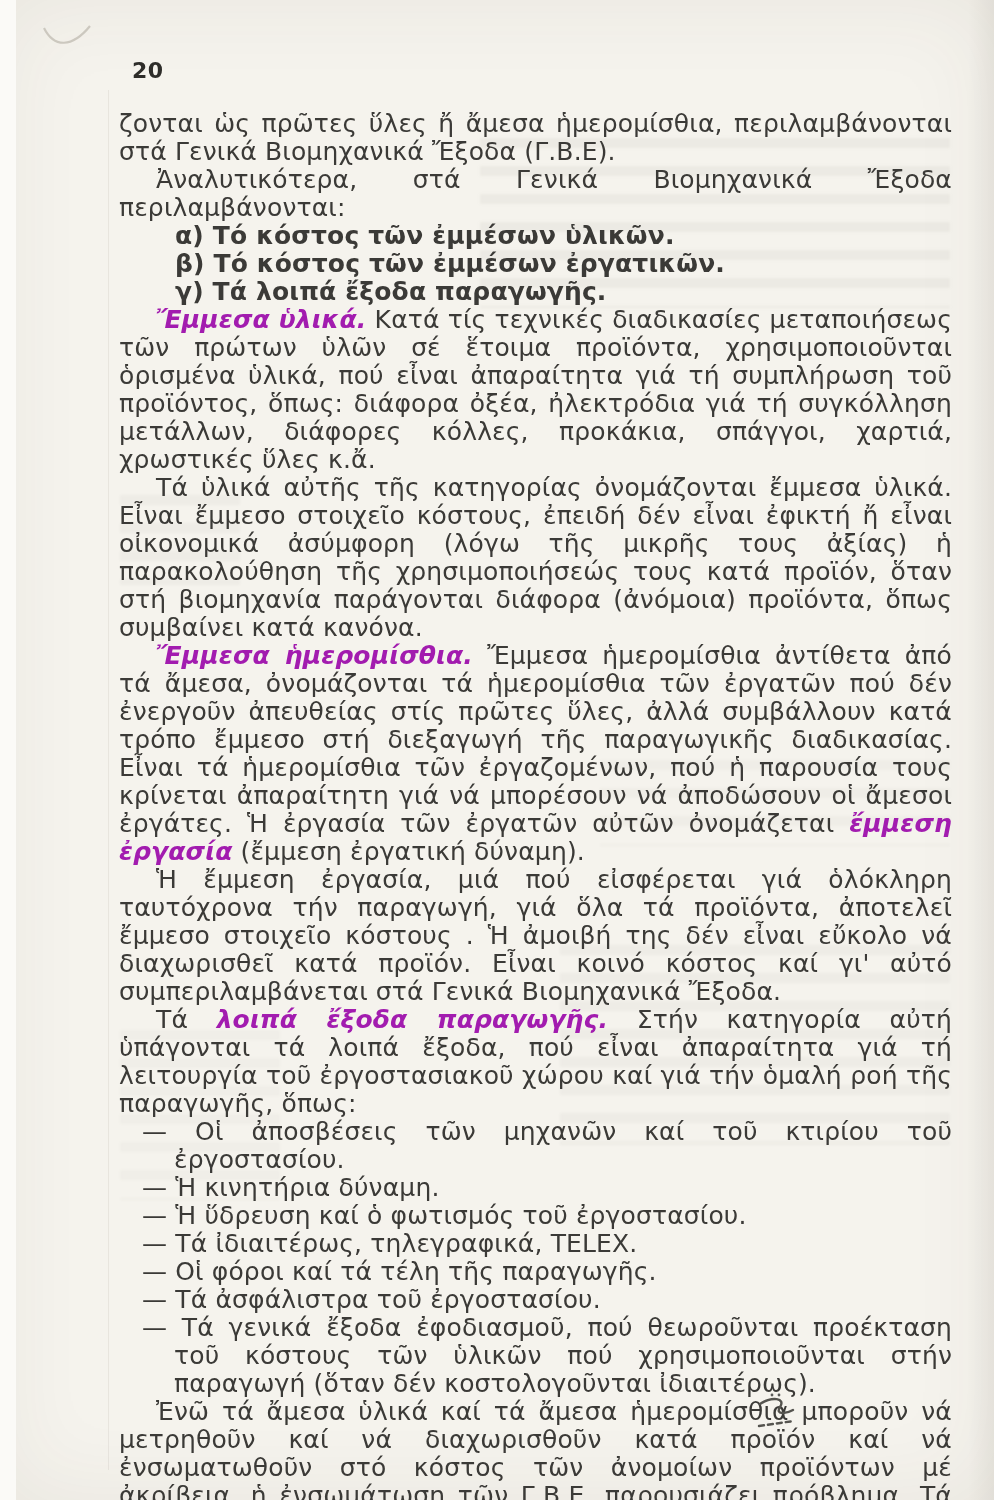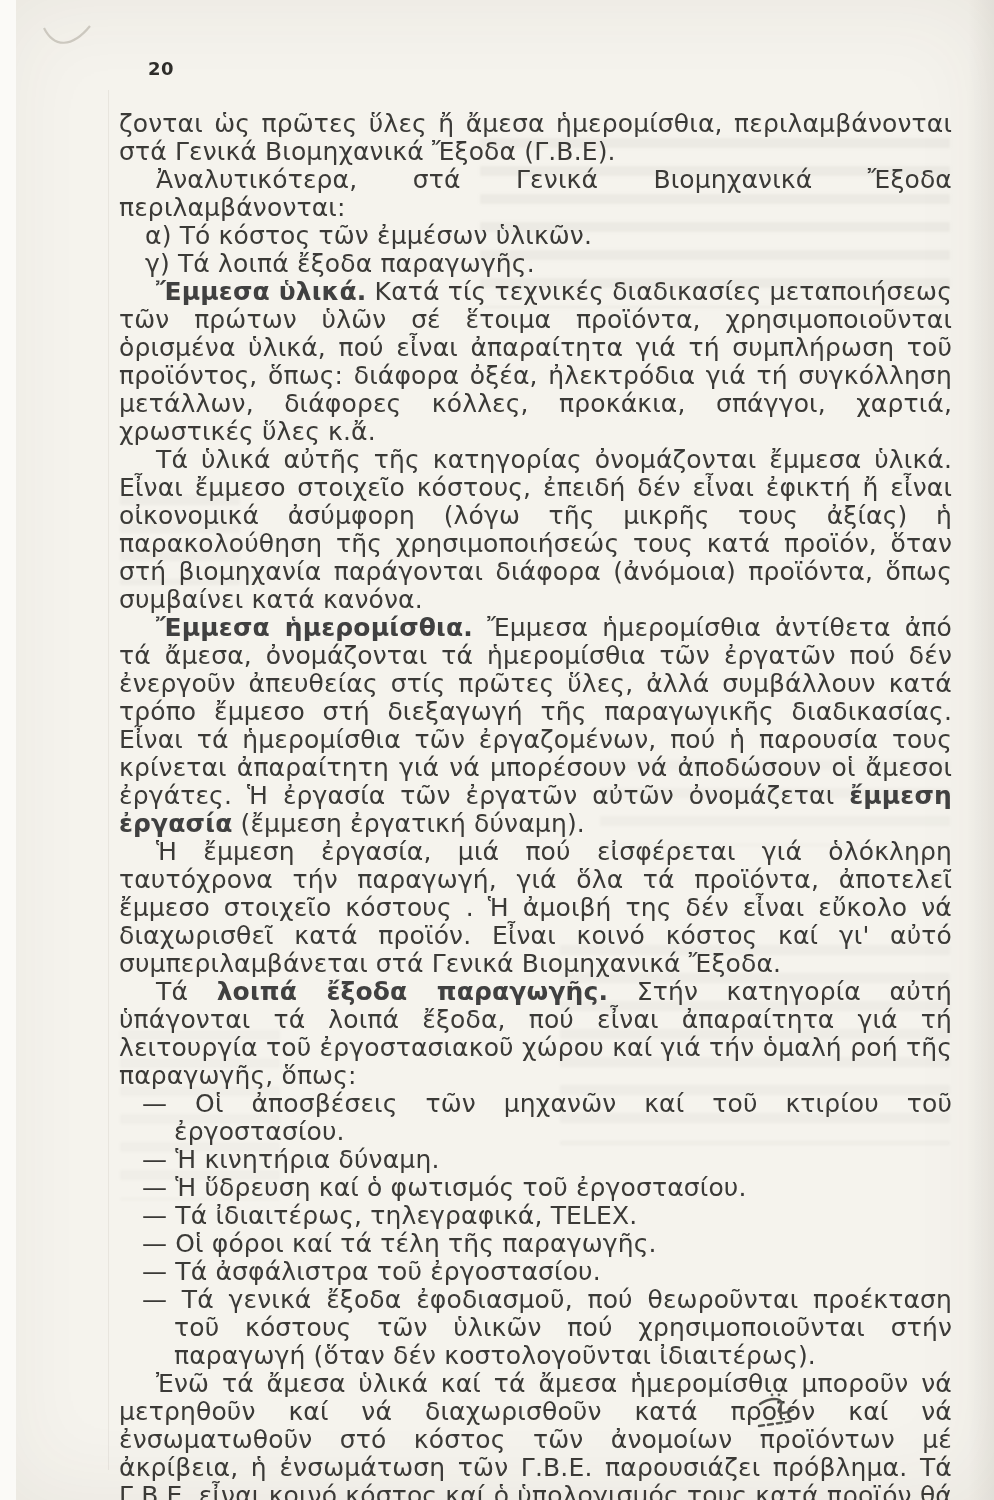--- a/index.html
+++ b/index.html
@@ -22,35 +22,34 @@
   .edge-shade-right {
     position: absolute; right: 0; top: 0; width: 26px; height: 100%;
     background: linear-gradient(to right, rgba(0,0,0,0), rgba(60,55,40,0.06));
   }
   .fold-line {
     position: absolute; left: 108px; top: 90px; width: 1px; height: 1380px;
     background: rgba(120, 112, 95, 0.10);
   }
   .page-number {
     position: absolute; left: 132px; top: 58px;
-    font-size: 18px; font-weight: bold; color: #2e2d2a;
+    font-size: 22px; font-weight: bold; color: #2e2d2a;
     letter-spacing: 0.5px;
-    margin-left: 16px;
   }
   .text-column {
     position: absolute; left: 119px; top: 110px; width: 833px;
     font-size: 25px; line-height: 28px;
     text-align: justify;
     letter-spacing: 0.15px;
   }
   .text-column p { margin: 0; }
   p.indent { text-indent: 37px; }
-  p.list-alpha { margin-left: 26px; }
+  p.list-alpha { margin-left: 56px; font-weight: bold; }
   p.list-dash { padding-left: 55px; text-indent: -32px; }
-  .bi { font-weight: bold; color: #404040; }
+  .bi { font-weight: bold; font-style: italic; color: #a21caf; }
   
   .corner-mark { position: absolute; left: 42px; top: 22px; }
   .ghost-bleed {
     position: absolute;
     background: repeating-linear-gradient(180deg,
       rgba(90, 84, 70, 0.055) 0px, rgba(90, 84, 70, 0.055) 10px,
       rgba(0,0,0,0) 10px, rgba(0,0,0,0) 28px);
     filter: blur(1.5px);
     pointer-events: none;
   }
@@ -81,20 +80,21 @@
       <path d="M2 6 C 12 26, 30 26, 48 4" fill="none" stroke="#ccc8bf" stroke-width="2.2"></path>
     </svg>
   </span>
 
   <div class="page-number">20</div>
 
   <div class="text-column">
       <p><span>ζονται ὡς πρῶτες ὕλες ἤ ἄμεσα ἡμερομίσθια, περιλαμβάνονται στά Γενικά Βιομηχανικά Ἔξοδα (Γ.Β.Ε).</span></p>
       <p class="indent"><span>Ἀναλυτικότερα, στά Γενικά Βιομηχανικά Ἔξοδα περιλαμβάνονται:</span></p>
       <p class="list-alpha"><span>α) Τό κόστος τῶν ἐμμέσων ὑλικῶν.</span></p>
+      <p class="list-alpha"><span>β) Τό κόστος τῶν ἐμμέσων ἐργατικῶν.</span></p>
       <p class="list-alpha"><span>γ) Τά λοιπά ἔξοδα παραγωγῆς.</span></p>
       <p class="indent"><span class="bi">Ἔμμεσα ὑλικά.</span><span> Κατά τίς τεχνικές διαδικασίες μεταποιήσεως τῶν πρώτων ὑλῶν σέ ἕτοιμα προϊόντα, χρησιμοποιοῦνται ὁρισμένα ὑλικά, πού εἶναι ἀπαραίτητα γιά τή συμπλήρωση τοῦ προϊόντος, ὅπως: διάφορα ὀξέα, ἠλεκτρόδια γιά τή συγκόλληση μετάλλων, διάφορες κόλλες, προκάκια, σπάγγοι, χαρτιά, χρωστικές ὕλες κ.ἄ.</span></p>
       <p class="indent"><span>Τά ὑλικά αὐτῆς τῆς κατηγορίας ὀνομάζονται ἔμμεσα ὑλικά. Εἶναι ἔμμεσο στοιχεῖο κόστους, ἐπειδή δέν εἶναι ἐφικτή ἤ εἶναι οἰκονομικά ἀσύμφορη (λόγω τῆς μικρῆς τους ἀξίας) ἡ παρακολούθηση τῆς χρησιμοποιήσεώς τους κατά προϊόν, ὅταν στή βιομηχανία παράγονται διάφορα (ἀνόμοια) προϊόντα, ὅπως συμβαίνει κατά κανόνα.</span></p>
       <p class="indent"><span class="bi">Ἔμμεσα ἡμερομίσθια.</span><span> Ἔμμεσα ἡμερομίσθια ἀντίθετα ἀπό τά ἄμεσα, ὀνομάζονται τά ἡμερομίσθια τῶν ἐργατῶν πού δέν ἐνεργοῦν ἀπευθείας στίς πρῶτες ὕλες, ἀλλά συμβάλλουν κατά τρόπο ἔμμεσο στή διεξαγωγή τῆς παραγωγικῆς διαδικασίας. Εἶναι τά ἡμερομίσθια τῶν ἐργαζομένων, πού ἡ παρουσία τους κρίνεται ἀπαραίτητη γιά νά μπορέσουν νά ἀποδώσουν οἱ ἄμεσοι ἐργάτες. Ἡ ἐργασία τῶν ἐργατῶν αὐτῶν ὀνομάζεται </span><span class="bi">ἔμμεση ἐργασία</span><span> (ἔμμεση ἐργατική δύναμη).</span></p>
       <p class="indent"><span>Ἡ ἔμμεση ἐργασία, μιά πού εἰσφέρεται γιά ὁλόκληρη ταυτόχρονα τήν παραγωγή, γιά ὅλα τά προϊόντα, ἀποτελεῖ ἔμμεσο στοιχεῖο κόστους . Ἡ ἀμοιβή της δέν εἶναι εὔκολο νά διαχωρισθεῖ κατά προϊόν. Εἶναι κοινό κόστος καί γι' αὐτό συμπεριλαμβάνεται στά Γενικά Βιομηχανικά Ἔξοδα.</span></p>
       <p class="indent"><span>Τά </span><span class="bi">λοιπά ἔξοδα παραγωγῆς.</span><span> Στήν κατηγορία αὐτή ὑπάγονται τά λοιπά ἔξοδα, πού εἶναι ἀπαραίτητα γιά τή λειτουργία τοῦ ἐργοστασιακοῦ χώρου καί γιά τήν ὁμαλή ροή τῆς παραγωγῆς, ὅπως:</span></p>
       <p class="list-dash"><span>— Οἱ ἀποσβέσεις τῶν μηχανῶν καί τοῦ κτιρίου τοῦ ἐργοστασίου.</span></p>
       <p class="list-dash"><span>— Ἡ κινητήρια δύναμη.</span></p>
       <p class="list-dash"><span>— Ἡ ὕδρευση καί ὁ φωτισμός τοῦ ἐργοστασίου.</span></p>
       <p class="list-dash"><span>— Τά ἰδιαιτέρως, τηλεγραφικά, TELEX.</span></p>

